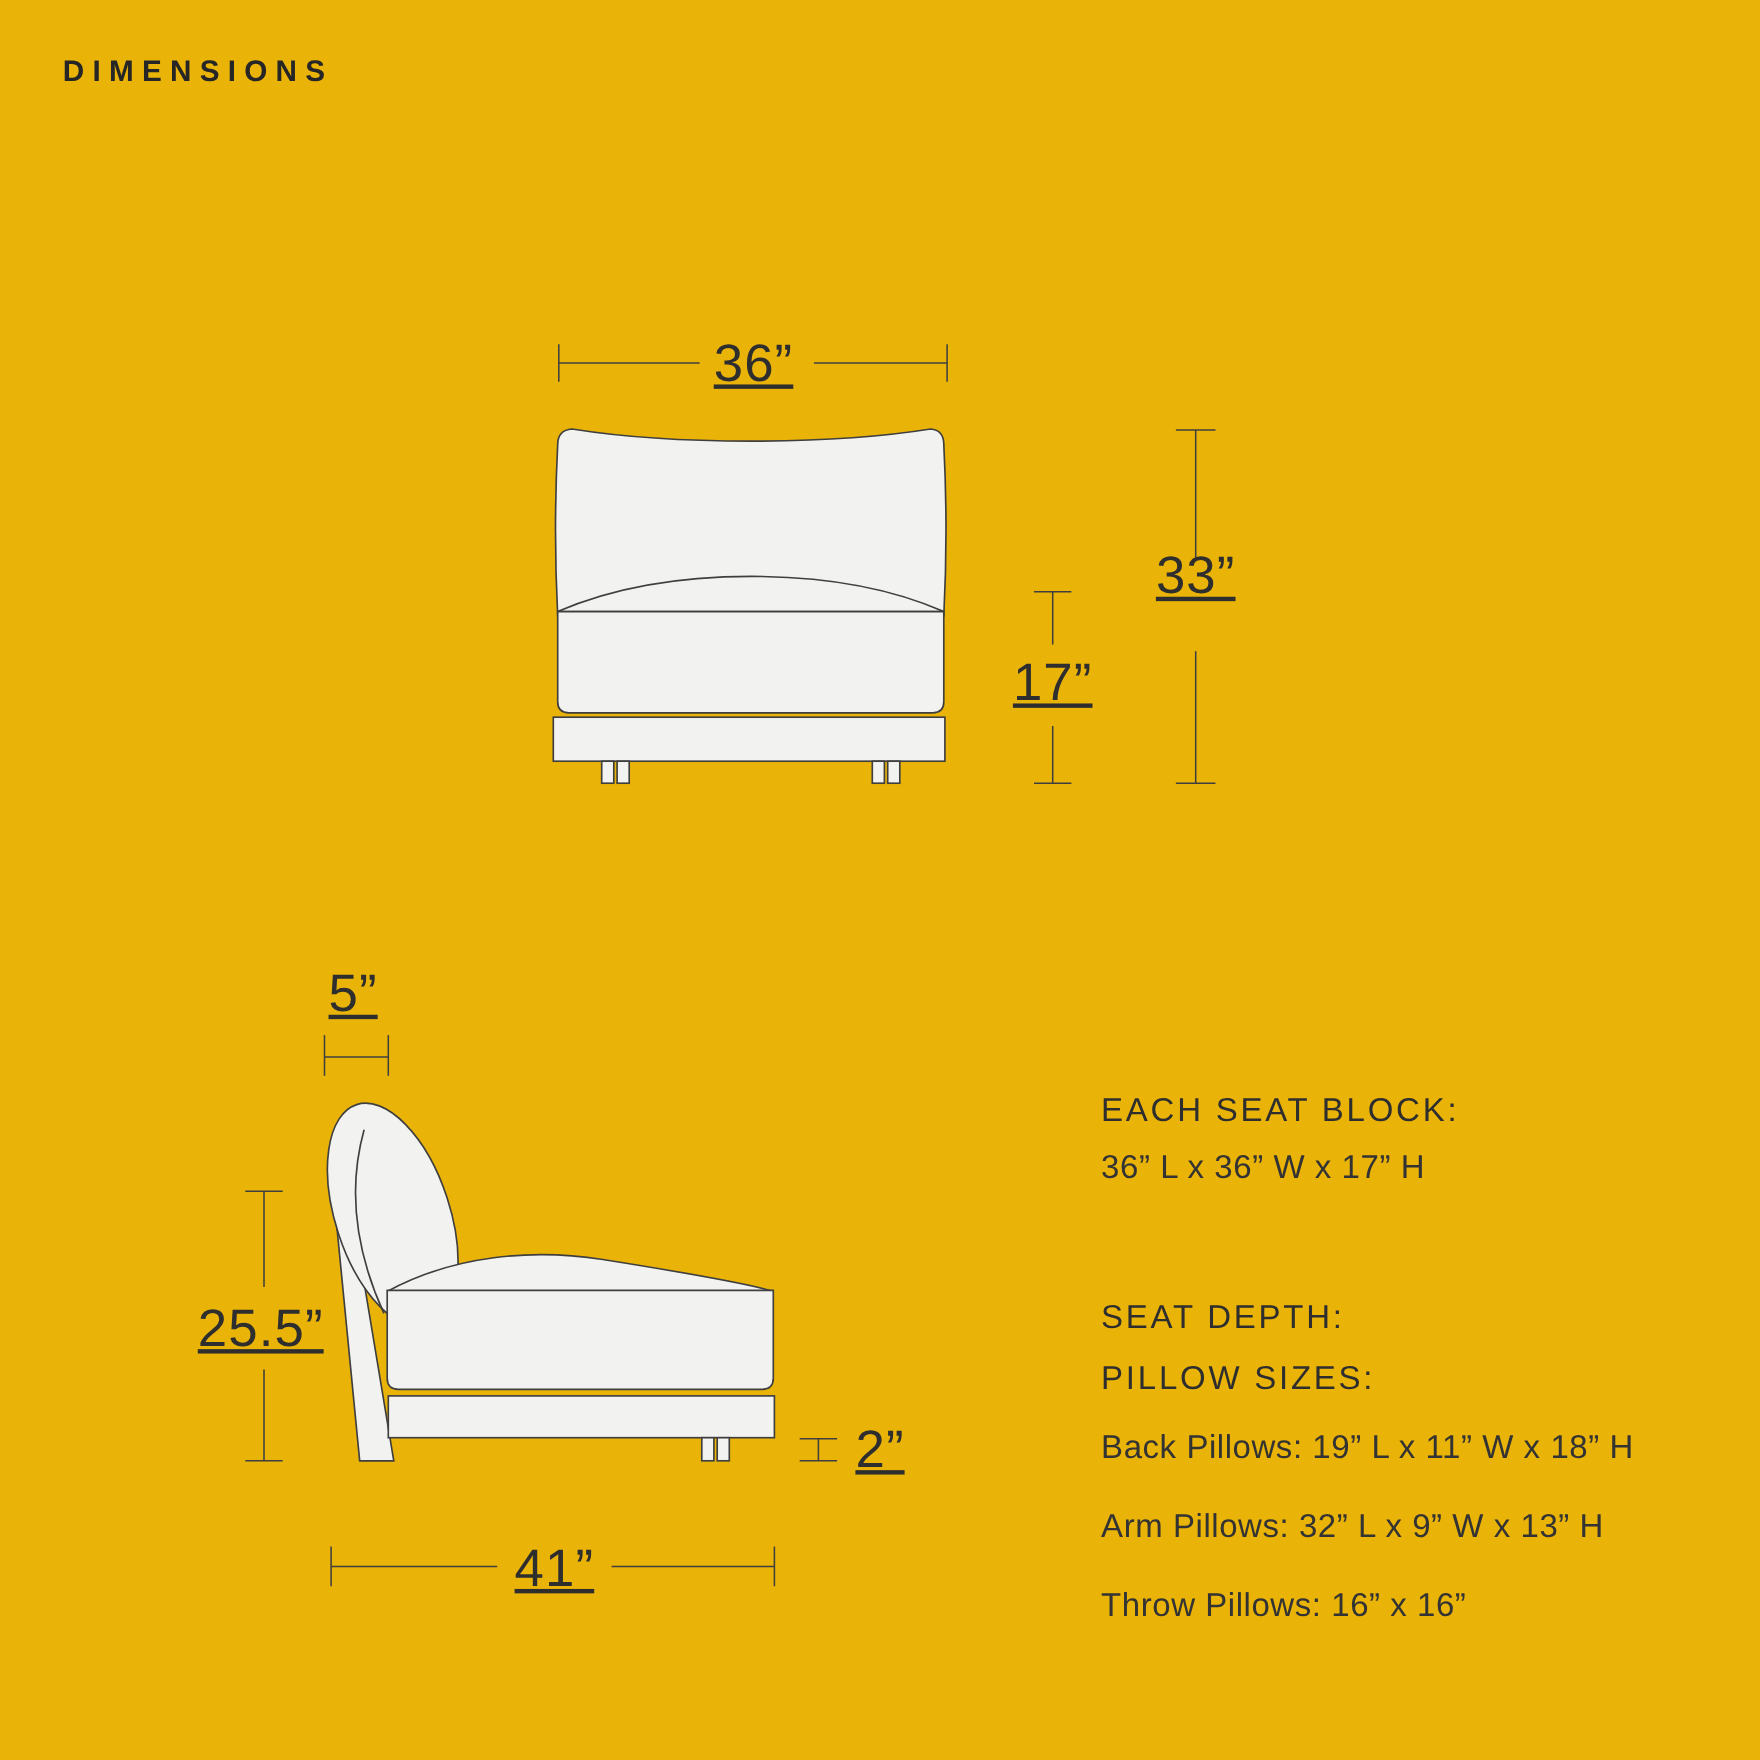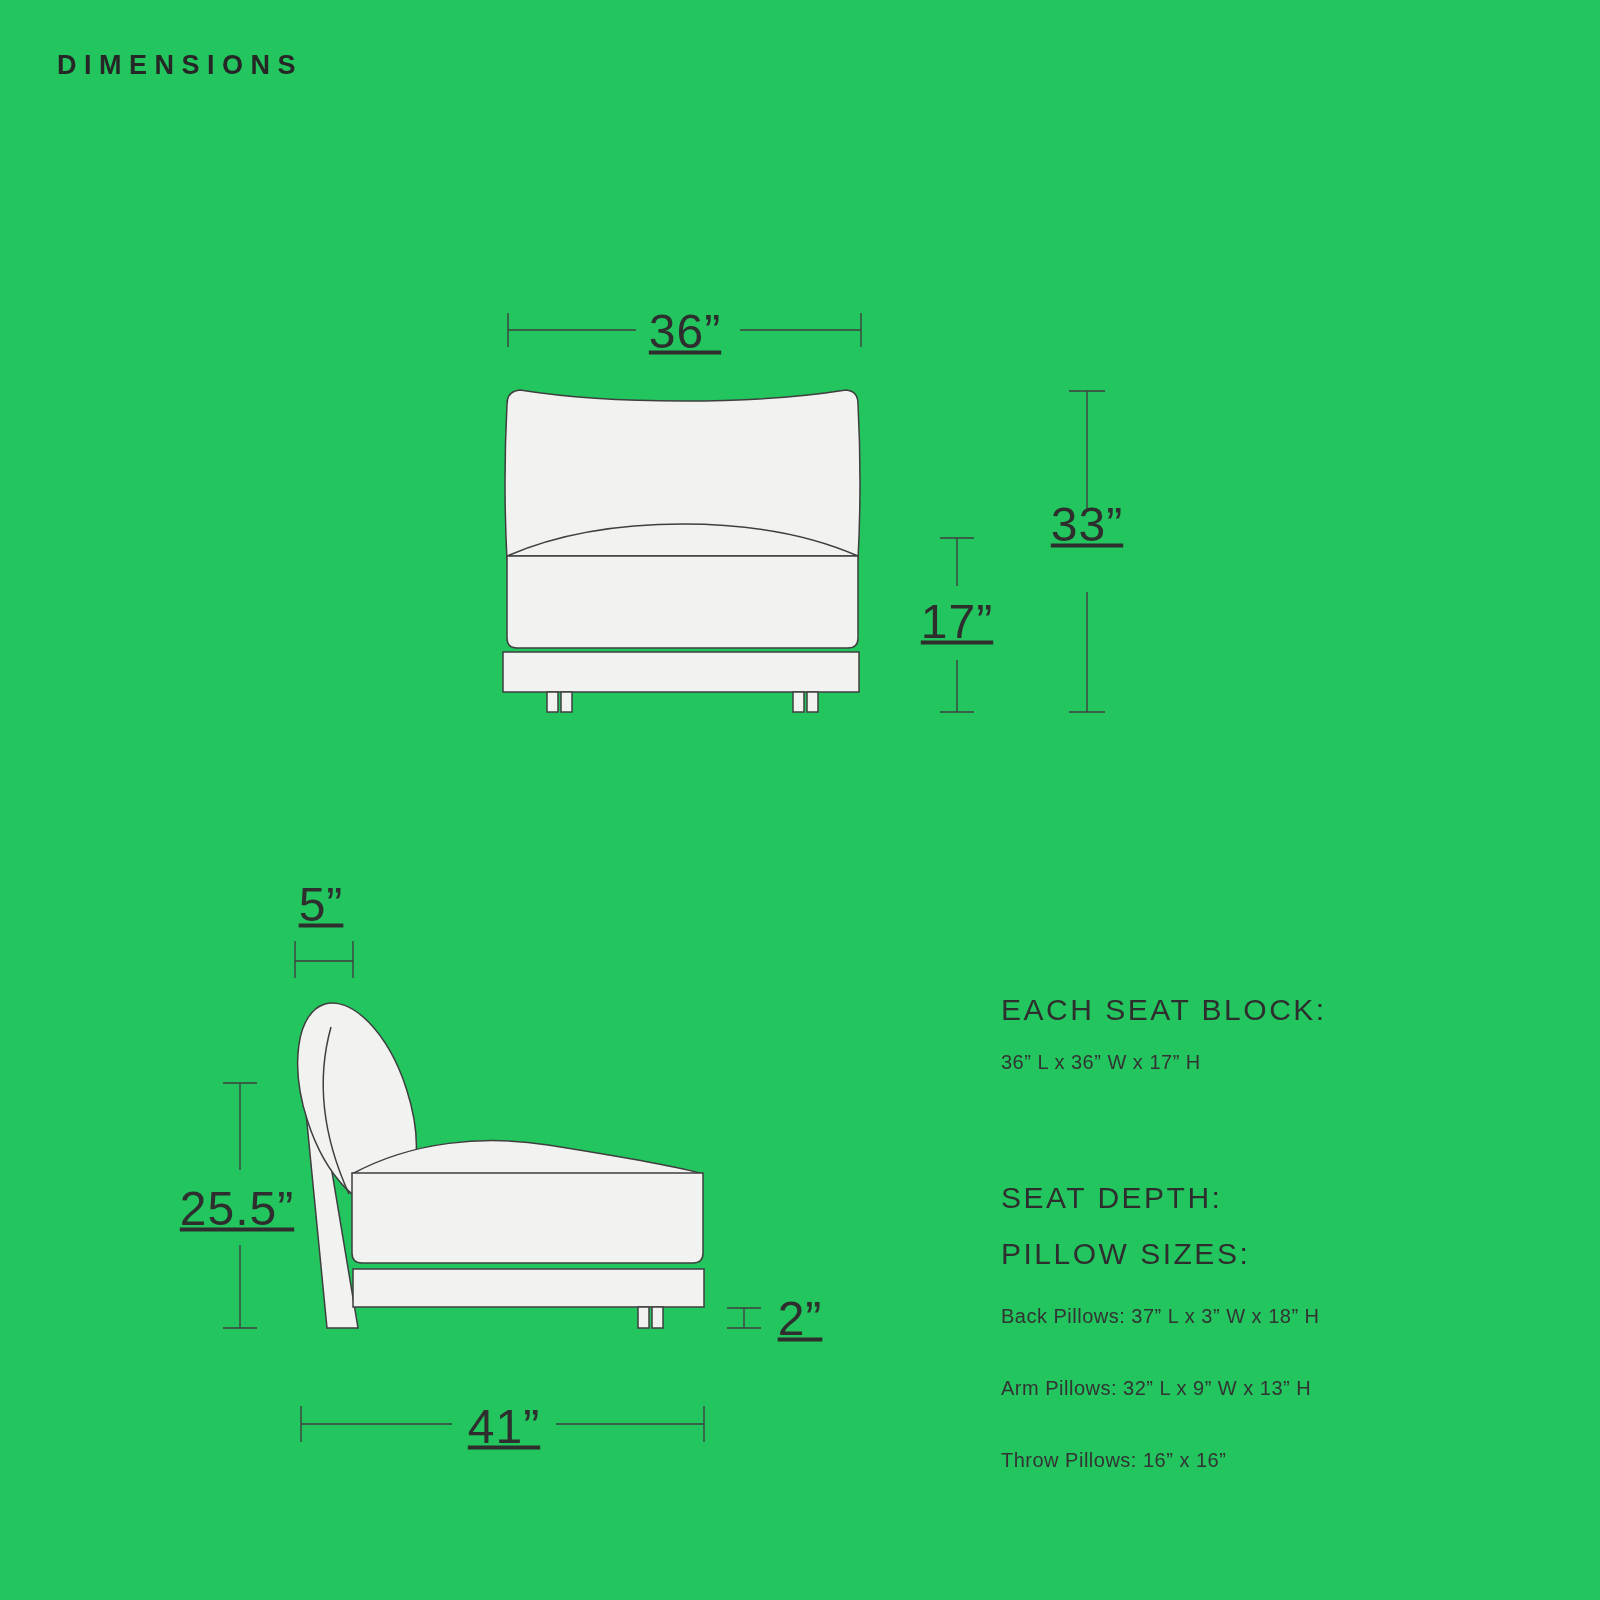--- a/index.html
+++ b/index.html
@@ -1,25 +1,25 @@
 <!DOCTYPE html>
 <html><head>
 <meta charset="utf-8">
 <style>
   html,body{margin:0;padding:0;}
   body{font-family:"Liberation Sans",sans-serif;}
-  .page{position:relative;width:1600px;height:1600px;background:#22c55e;overflow:hidden;}
+  .page{position:relative;width:1600px;height:1600px;background:#eab308;overflow:hidden;}
   .lineart{position:absolute;left:0;top:0;}
   .page-title{position:absolute;left:57px;top:50px;font-size:27px;font-weight:bold;
     letter-spacing:7.5px;color:#262626;white-space:nowrap;}
   .dim-label{position:absolute;transform:translate(-50%,-50%);font-size:48px;color:#2e2e2e;
     letter-spacing:1px;white-space:nowrap;text-decoration:underline;}
   .specs{position:absolute;left:1001px;top:995px;width:560px;color:#2e2e2e;}
   .spec-heading{font-size:30px;font-weight:normal;letter-spacing:2.5px;line-height:30px;white-space:nowrap;}
-  .spec-line{font-size:20px;line-height:30px;letter-spacing:0.5px;white-space:nowrap;color:#333333;}
+  .spec-line{font-size:30px;line-height:30px;letter-spacing:0.5px;white-space:nowrap;color:#333333;}
   .mt22{margin-top:22px}.mt24{margin-top:24px}.mt26{margin-top:26px}
   .mt32{margin-top:32px}.mt42{margin-top:42px}.mt106{margin-top:106px}
   .furn{fill:#f2f2f0;stroke:#3f3f3f;stroke-width:1.5;}
   .furnline{fill:none;stroke:#3f3f3f;stroke-width:1.5;}
   .dim{stroke:#3f3f3f;stroke-width:1.4;fill:none;}
 </style>
 </head>
 <body>
 
 <div class="page">
@@ -109,19 +109,19 @@
   <div class="specs">
     <div>
       <div class="spec-heading">EACH SEAT BLOCK:</div>
       <div class="spec-line mt22">36” L x 36” W x 17” H</div>
     </div>
     <div>
       <div class="spec-heading mt106">SEAT DEPTH:</div>
     </div>
     <div>
       <div class="spec-heading mt26">PILLOW SIZES:</div>
-      <div class="spec-line mt32">Back Pillows: 37” L x 3” W x 18” H</div>
+      <div class="spec-line mt32">Back Pillows: 19” L x 11” W x 18” H</div>
       <div class="spec-line mt42">Arm Pillows: 32” L x 9” W x 13” H</div>
       <div class="spec-line mt42">Throw Pillows: 16” x 16”</div>
     </div>
   </div>
 
 </div>
 
 </body></html>

